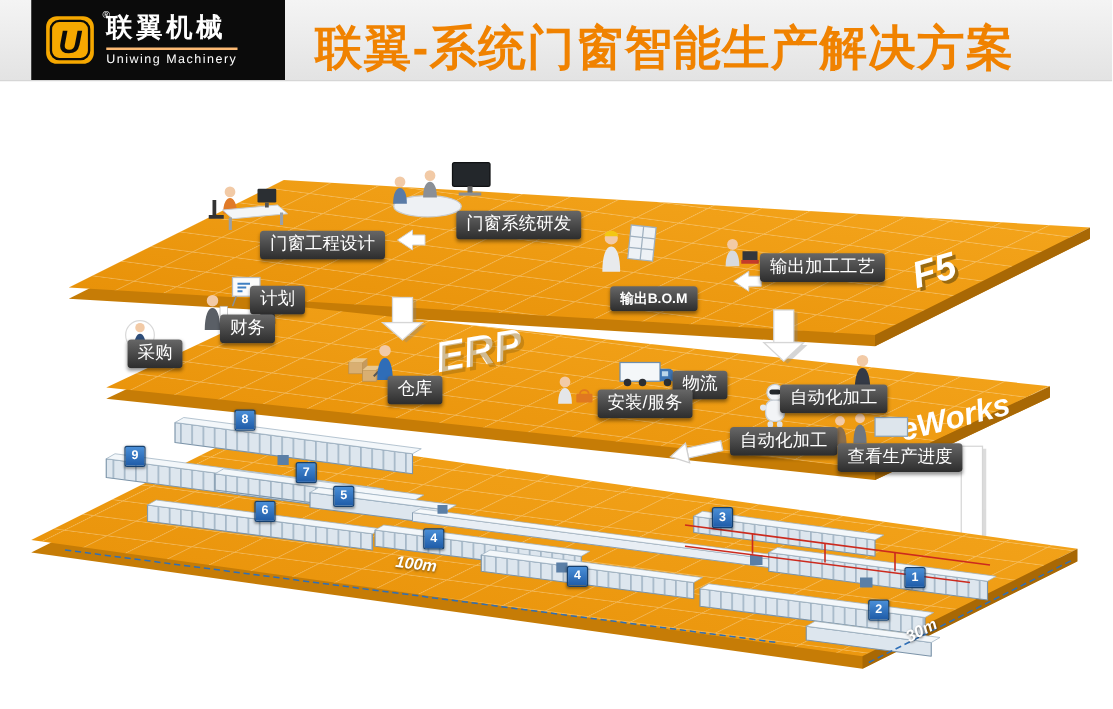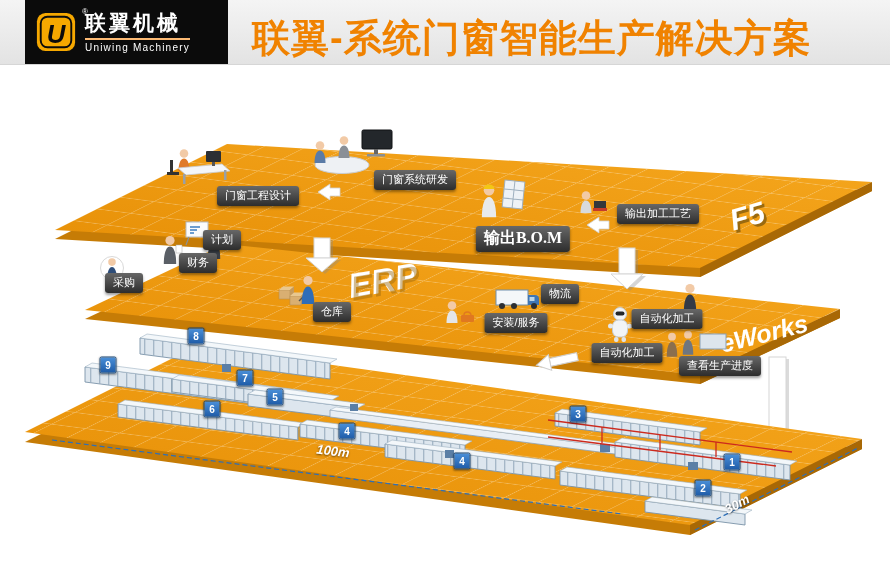--- a/index.html
+++ b/index.html
@@ -13,24 +13,24 @@
   .logo-text{display:flex;flex-direction:column;line-height:1.1;}
   .logo-zh{color:#fff;font-size:21px;font-weight:bold;letter-spacing:3px;}
   .logo-en{color:#fff;font-size:10px;letter-spacing:1.2px;border-top:2px solid #fdba74;
            margin-top:3px;padding-top:2px;}
   .reg{position:absolute;left:57px;top:7px;color:#fff;font-size:8px;}
   .title{position:absolute;left:252px;top:13px;font-size:38px;font-weight:bold;
          color:#f08200;letter-spacing:1px;white-space:nowrap;}
   
   .scene{position:absolute;top:64px;left:0;width:890px;height:503px;}
   .chip{position:absolute;transform:translate(-50%,-50%);z-index:3;
-        background:linear-gradient(#676767,#2d2d2d);color:#fff;font-size:11px;
+        background:linear-gradient(#676767,#2d2d2d);color:#fff;font-size:14px;
         padding:2px 8px 3px;border-radius:3px;white-space:nowrap;
         box-shadow:0 2px 3px rgba(0,0,0,.4);}
-  .chip.big{font-size:16px;font-weight:bold;font-family:Liberation Serif, serif;}
+  .chip.big{font-size:11px;font-weight:bold;}
   .marker{position:absolute;z-index:3;width:15px;height:15px;transform:translate(-50%,-50%);
           background:linear-gradient(#4a8fd8,#1f5ca8);border:1px solid #15406f;border-radius:2px;
           color:#fff;font-size:10px;font-weight:bold;display:flex;align-items:center;
           justify-content:center;box-shadow:0 1px 2px rgba(0,0,0,.35);}
   .dim{position:absolute;z-index:3;color:#fff;font-weight:bold;font-style:italic;font-size:13px;
        text-shadow:0 1px 2px rgba(0,0,0,.55);transform:translate(-50%,-50%) rotate(var(--r));
        white-space:nowrap;}
 </style>
 </head>
 <body>
@@ -302,21 +302,21 @@
     
     <div class="chip" style="left:258px;top:132px">门窗工程设计</div>
     <div class="chip" style="left:415px;top:116px">门窗系统研发</div>
     <div class="chip big" style="left:523px;top:175px">输出B.O.M</div>
     <div class="chip" style="left:658px;top:150px">输出加工工艺</div>
 
     <div class="chip" style="left:222px;top:176px">计划</div>
     <div class="chip" style="left:198px;top:199px">财务</div>
     <div class="chip" style="left:124px;top:219px">采购</div>
     <div class="chip" style="left:332px;top:248px">仓库</div>
-    <div class="chip" style="left:560px;top:230px">物流</div>
+    <div class="chip" style="left:560px;top:244px">物流</div>
     <div class="chip" style="left:516px;top:259px">安装/服务</div>
     <div class="chip" style="left:667px;top:255px">自动化加工</div>
     <div class="chip" style="left:627px;top:289px">自动化加工</div>
     <div class="chip" style="left:720px;top:302px">查看生产进度</div>
 
     
     <div class="marker" style="left:196px;top:272px">8</div>
     <div class="marker" style="left:108px;top:301px">9</div>
     <div class="marker" style="left:245px;top:314px">7</div>
     <div class="marker" style="left:275px;top:333px">5</div>

